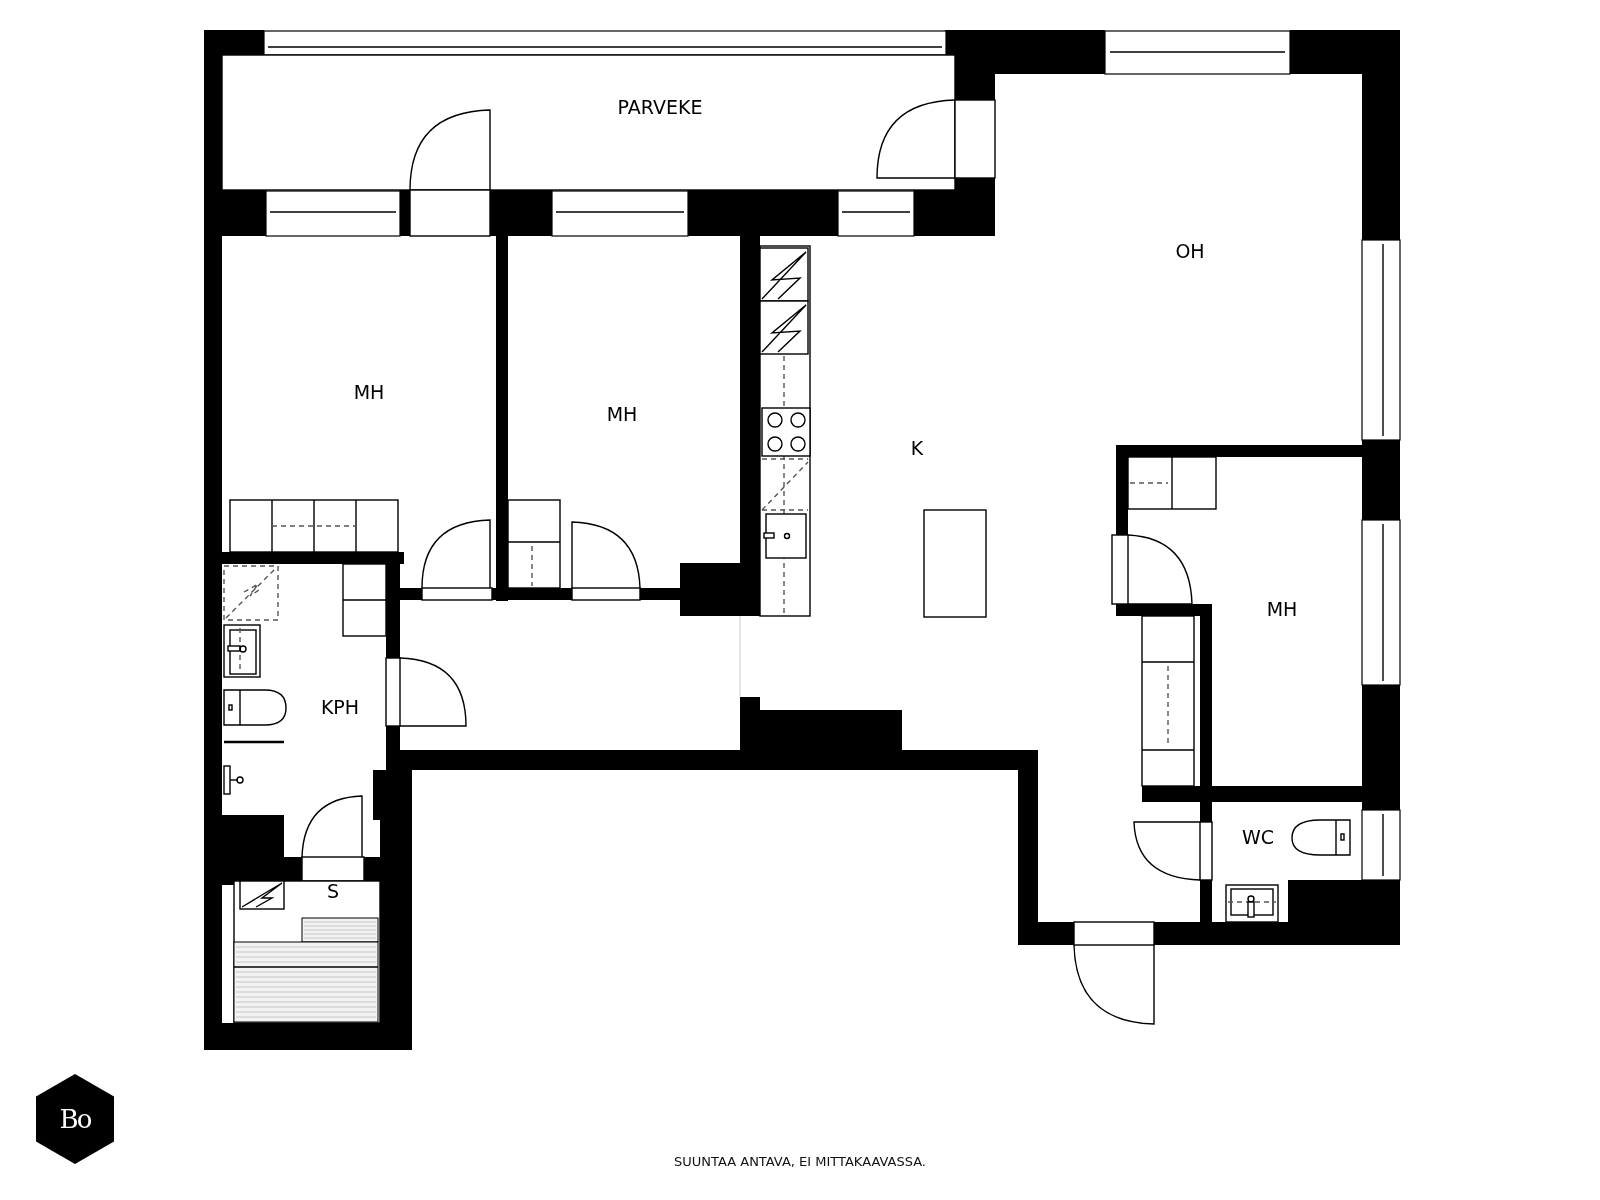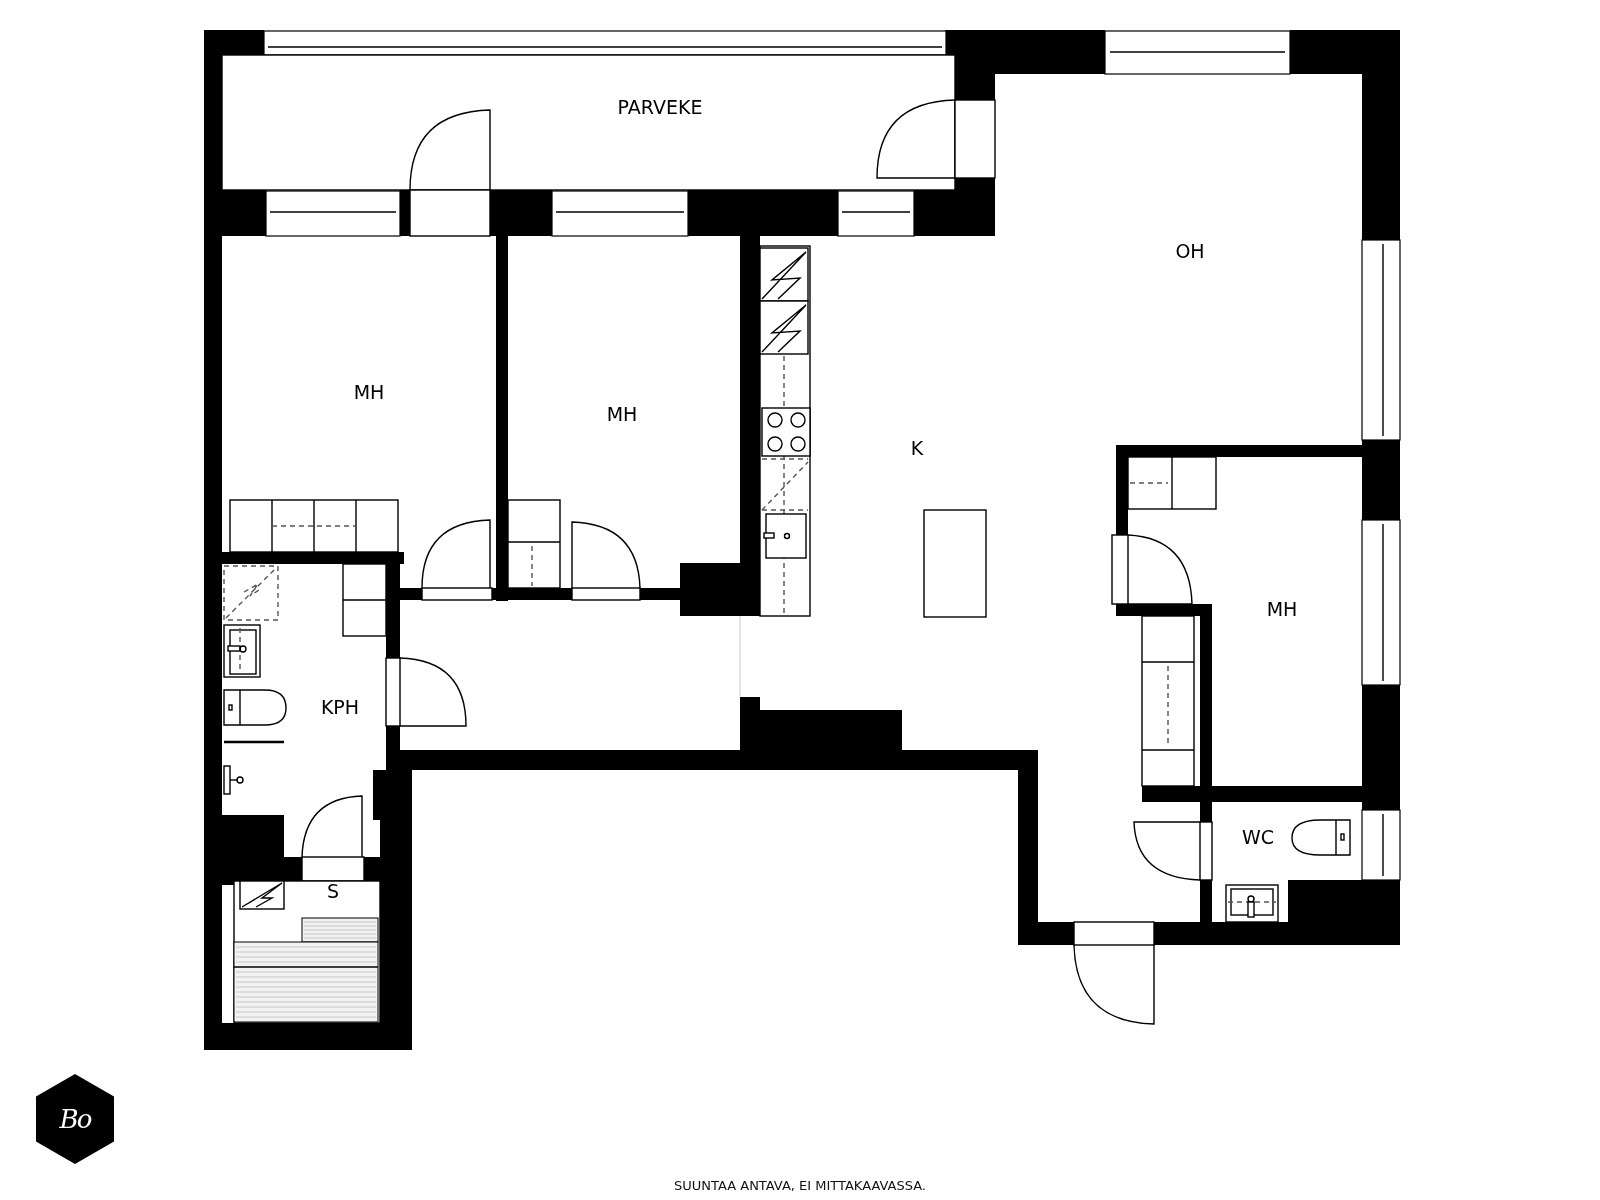--- a/index.html
+++ b/index.html
@@ -6,22 +6,22 @@
   body { width: 1600px; height: 1200px; position: relative; overflow: hidden; font-family: "DejaVu Sans", sans-serif; }
   #plan { position: absolute; left: 0; top: 0; width: 1600px; height: 1200px; }
   .wall { fill: #000000; }
   .ln { fill: none; stroke: #000000; stroke-width: 1.4; }
   .lnw { fill: #ffffff; stroke: #000000; stroke-width: 1.4; }
   .dash { fill: none; stroke: #555555; stroke-width: 1.4; stroke-dasharray: 5 4; }
   .win { fill: #ffffff; stroke: #000000; stroke-width: 1.2; }
   .room-label { font-family: "DejaVu Sans", sans-serif; font-size: 19px; fill: #000000; text-anchor: middle; dominant-baseline: middle; }
   .logo { position: absolute; left: 36px; top: 1074px; width: 78px; height: 90px; }
   .logo svg { width: 78px; height: 90px; }
-  .logo-text { position: absolute; left: 0; top: 0; width: 78px; height: 90px; display: flex; align-items: center; justify-content: center; color: #ffffff; font-family: "DejaVu Serif", serif; font-style: italic; font-size: 26px; letter-spacing: -2px; }
-  .disclaimer { position: absolute; left: 0; width: 1600px; top: 1154px; text-align: center; font-family: "DejaVu Sans", sans-serif; font-size: 13px; color: #111111; margin-top: 24px; }
+  .logo-text { position: absolute; left: 0; top: 0; width: 78px; height: 90px; display: flex; align-items: center; justify-content: center; color: #ffffff; font-family: "DejaVu Serif", serif; font-size: 26px; letter-spacing: -2px; }
+  .disclaimer { position: absolute; left: 0; width: 1600px; top: 1154px; text-align: center; font-family: "DejaVu Sans", sans-serif; font-size: 13px; color: #111111; }
 </style>
 </head>
 <body>
 
 <svg id="plan" viewBox="0 0 1600 1200" xmlns="http://www.w3.org/2000/svg">
 
   <g>
 
     <rect class="wall" x="204" y="30" width="18" height="1020"></rect>
 

